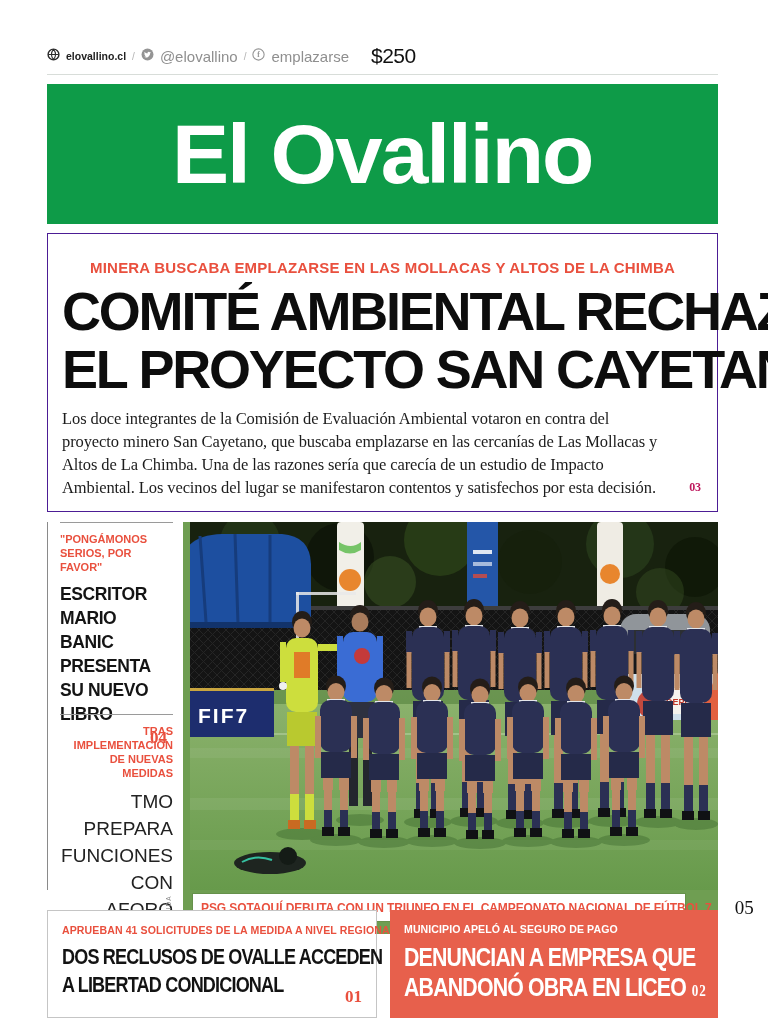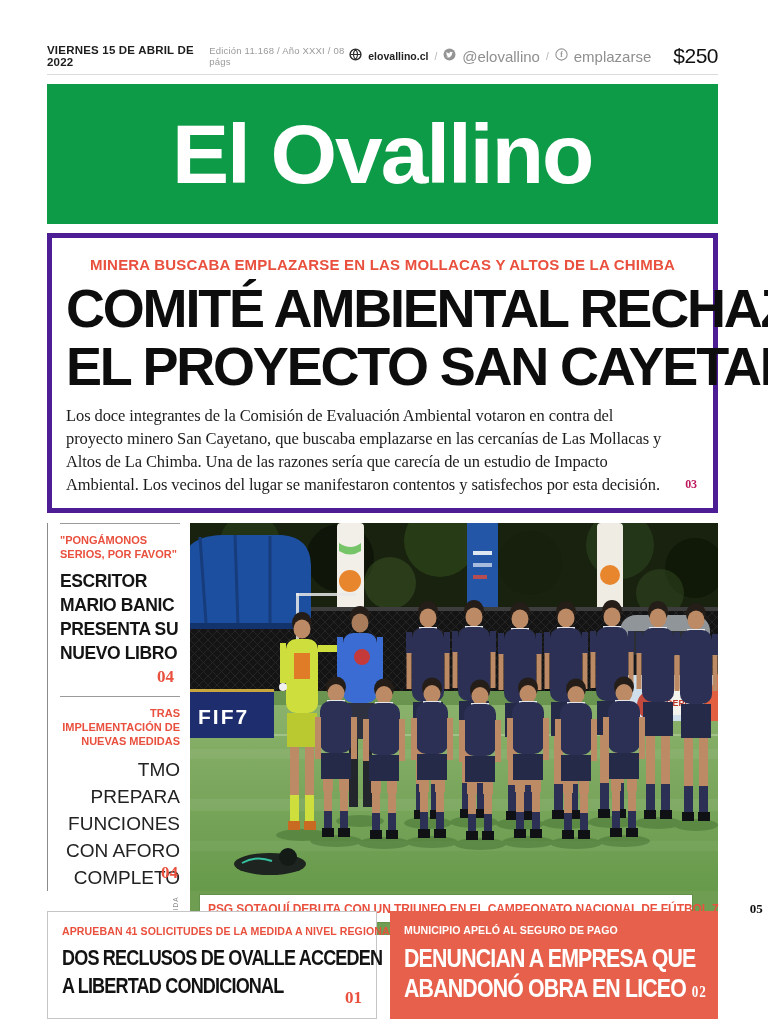--- a/index.html
+++ b/index.html
@@ -16,47 +16,47 @@
   .tb-right .sep{color:#b5b5b5;font-size:10px;}
   .tb-right .handle{font-size:15px;color:#8f8f8f;}
   .tb-price{font-size:21px;font-weight:400;color:#111;margin-left:16px;letter-spacing:-.5px;}
   .icn{display:inline-block;vertical-align:middle;}
   .topbar-rule{border-bottom:1.5px solid #d8ddd9;margin-top:6px;}
   
   .masthead{margin-top:9px;height:140px;background:#0e9b48;display:flex;align-items:center;justify-content:center;}
   .wordmark{color:#ffffff;font-weight:700;font-size:84px;letter-spacing:-2px;line-height:1;
             transform:scaleX(1.02);white-space:nowrap;}
   
-  .lead{margin-top:9px;border:5px solid #4c1d95;padding:18px 14px 12px;box-sizing:border-box;}
+  .lead{margin-top:9px;border:1px solid #4c1d95;padding:25px 14px 12px;box-sizing:border-box;}
   .lead-kicker{text-align:center;color:#e9503e;font-weight:700;font-size:15px;letter-spacing:.2px;white-space:nowrap;}
   .lead-headline{margin-top:6px;text-align:center;font-weight:700;color:#0d0d0d;
                  font-size:54px;line-height:58px;letter-spacing:-2.2px;}
   .lead-headline .hl-line{display:block;white-space:nowrap;}
   .lead-dek{position:relative;margin-top:9px;font-family:"Liberation Serif",serif;
             font-size:16.5px;line-height:23px;color:#1c1c1c;letter-spacing:-.1px;padding-right:34px;}
   .lead-page{position:absolute;right:2px;bottom:0;font-family:"Liberation Serif",serif;
              font-weight:700;color:#be185d;font-size:12px;margin-left:48px;}
   
   .middle{margin-top:10px;display:flex;height:368px;}
   .sidebar{width:133px;box-sizing:border-box;border-left:1px solid #8a8a8a;padding-left:12px;display:flex;flex-direction:column;}
   .sb-story{position:relative;border-top:1px solid #9a9a9a;padding-top:9px;box-sizing:border-box;}
   .sb-story.first{height:192px;}
   .sb-story.second{flex:1;text-align:right;}
   .sb-kicker{color:#e9503e;font-weight:700;font-size:11px;line-height:14px;letter-spacing:0;}
   .sb-headline{margin-top:8px;font-size:17.5px;line-height:24px;font-weight:700;color:#141414;letter-spacing:-.4px;}
   .sb-headline.light{font-weight:400;font-size:19px;line-height:27px;color:#222;letter-spacing:0;}
   .sb-page{font-family:"Liberation Serif",serif;font-weight:700;color:#e9503e;font-size:17px;}
   .sb-page.r1{display:block;text-align:right;margin-top:2px;padding-right:6px;}
   .sb-page.r2{position:absolute;right:2px;bottom:8px;}
-  .photo-wrap{position:relative;margin-left:10px;width:528px;height:412px;background:#6f9e52;}
+  .photo-wrap{position:relative;margin-left:10px;width:528px;height:412px;background:#6f9e52;padding-left:7px;}
   .photo-caption{position:absolute;left:10px;bottom:13px;width:492px;height:27px;background:#ffffff;
                  display:flex;align-items:center;padding:0 8px;box-sizing:border-box;box-shadow:0 0 0 1px rgba(0,0,0,.08);}
   .cap-text{color:#e9503e;font-weight:700;font-size:12.5px;white-space:nowrap;letter-spacing:-.1px;
             transform:scaleX(.96);transform-origin:left center;}
-  .cap-page{margin-left:10px;font-family:"Liberation Serif",serif;font-weight:700;font-size:13px;color:#111;}
+  .cap-page{margin-left:2px;font-family:"Liberation Serif",serif;font-weight:400;font-size:19px;color:#111;}
   .photo-credit{position:absolute;left:-11px;bottom:8px;transform:rotate(-90deg);transform-origin:left bottom;
                 font-size:6.5px;color:#8a8a8a;letter-spacing:1px;}
   
   .bottom{margin-top:20px;display:flex;gap:13px;}
   .box{position:relative;height:108px;box-sizing:border-box;padding:13px 14px;}
   .box-left{width:330px;border:1px solid #c5c5c5;background:#fff;}
   .box-right{width:328px;background:#e7604c;}
   .bx-kicker{font-weight:700;font-size:11px;letter-spacing:.1px;line-height:13px;white-space:nowrap;
              transform:scaleX(.96);transform-origin:left center;}
   .box-left .bx-kicker{color:#e9503e;}
@@ -68,24 +68,20 @@
   .bx-page{font-family:"Liberation Serif",serif;font-weight:700;color:#e9503e;font-size:17px;}
   .bx-page.abs{position:absolute;right:14px;bottom:10px;}
   .bx-page.inline{color:#ffffff;font-size:16px;margin-left:7px;letter-spacing:1px;}
 </style>
 </head>
 <body>
 
 <div class="page">
 
   <header class="topbar">
-    <div class="tb-left">
-      <span class="tb-date">VIERNES 15 DE ABRIL DE 2022</span>
-      <span class="tb-edition">Edición 11.168 / Año XXXI / 08 págs</span>
-    </div>
     <div class="tb-right">
       <span class="icn">
         <svg width="13" height="13" viewBox="0 0 24 24">
             <circle cx="12" cy="12" r="10" fill="none" stroke="#2a2a2a" stroke-width="2.6"></circle>
             <path d="M2.5 12h19M12 2.5c-5 5.5-5 13.5 0 19M12 2.5c5 5.5 5 13.5 0 19" fill="none" stroke="#2a2a2a" stroke-width="2"></path>
           </svg>
       </span>
       <span class="site">elovallino.cl</span>
       <span class="sep">/</span>
       <span class="icn">

